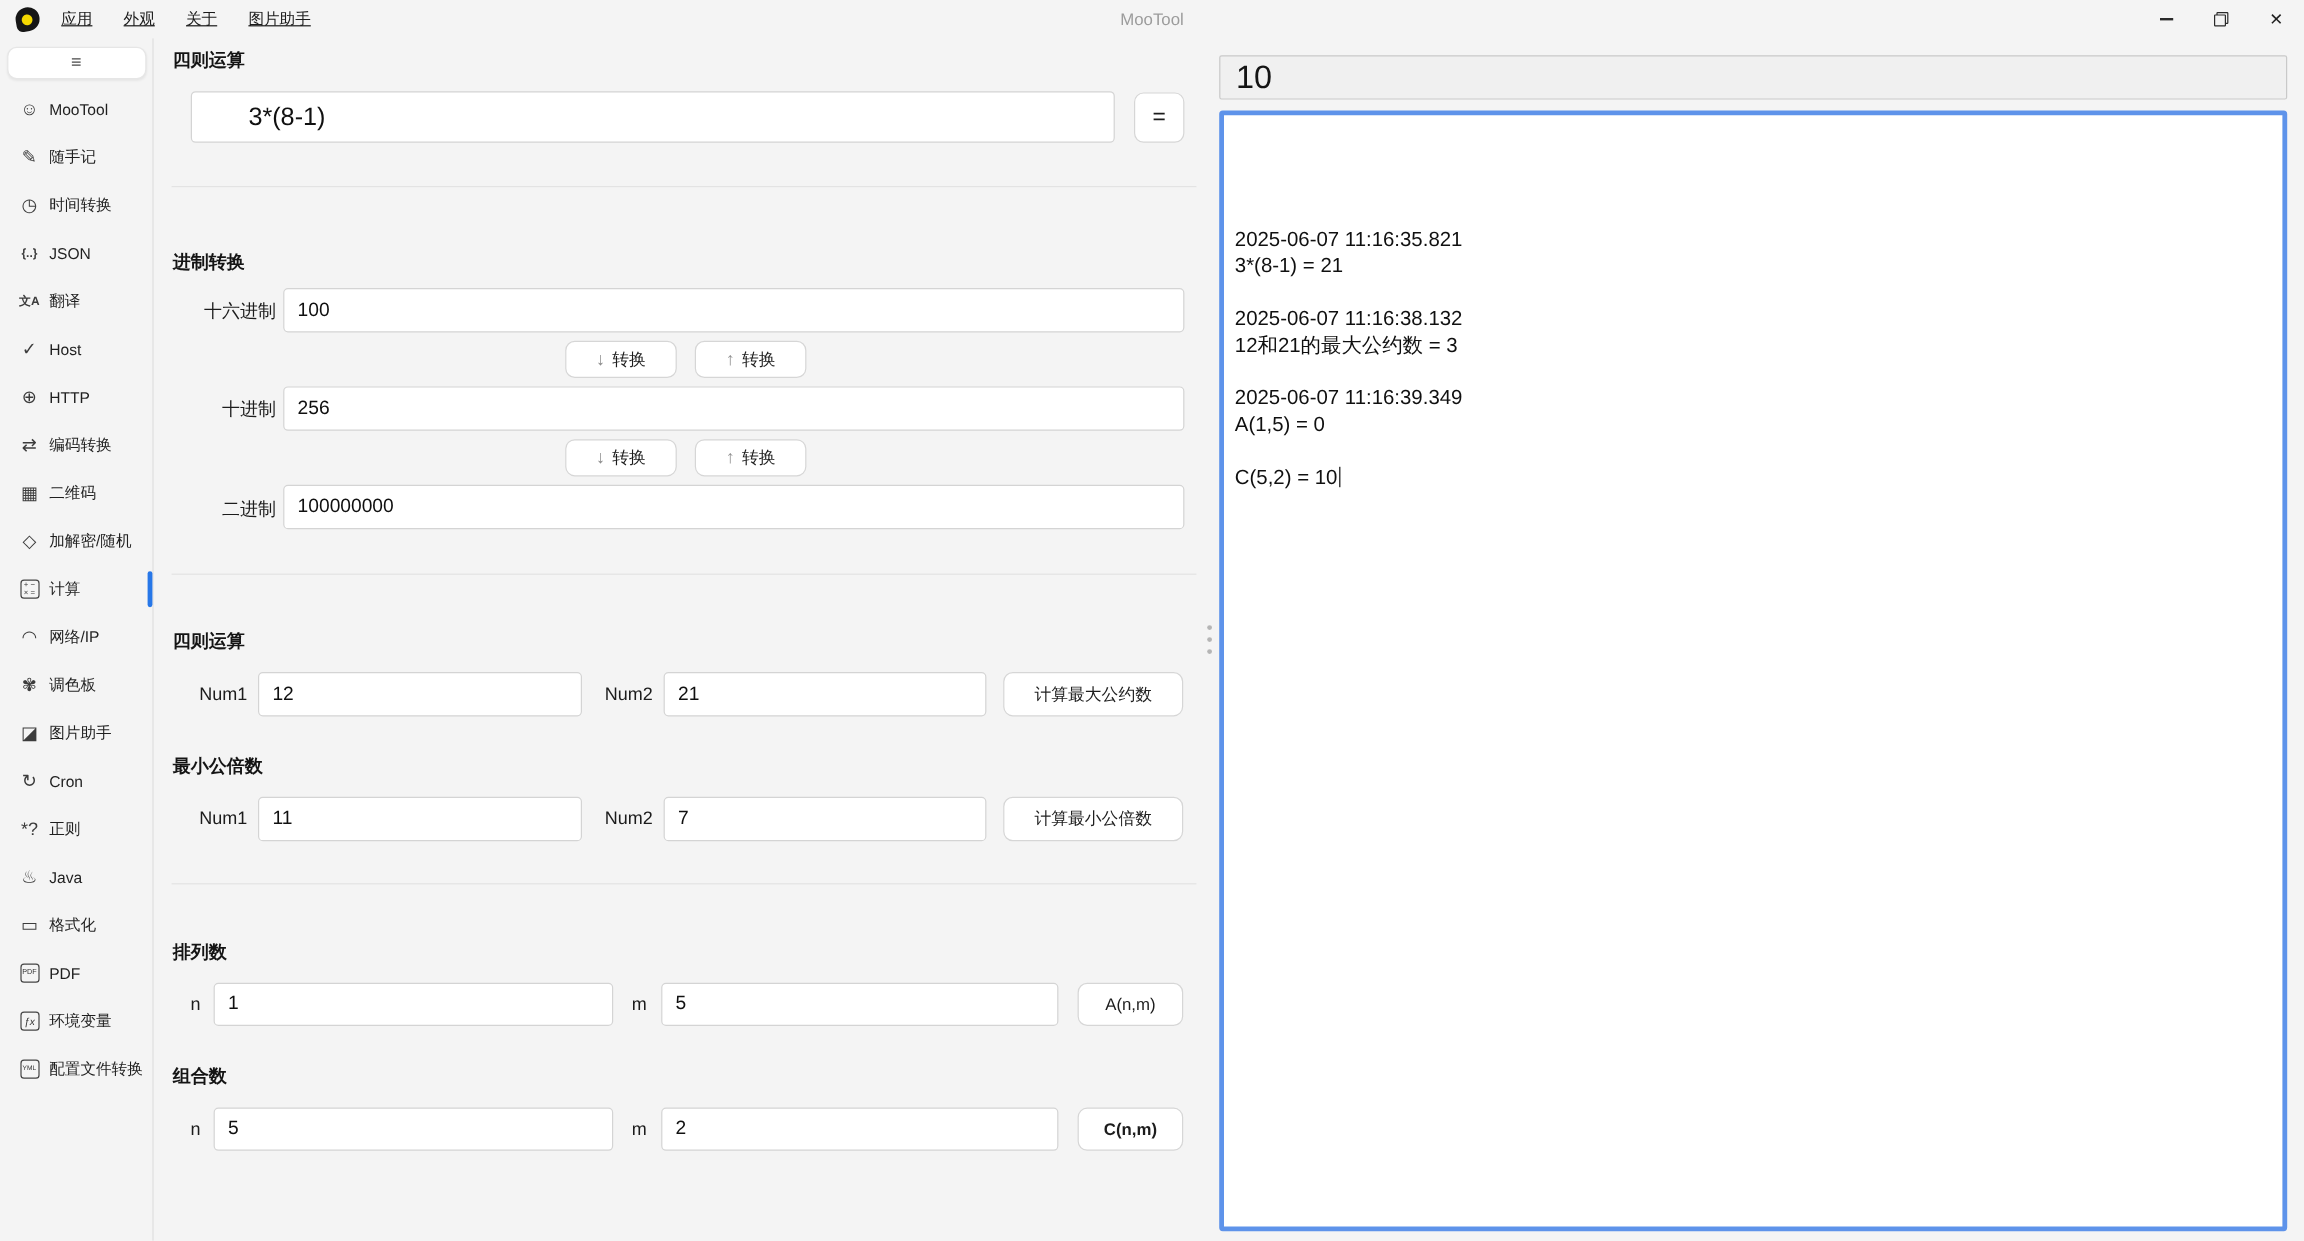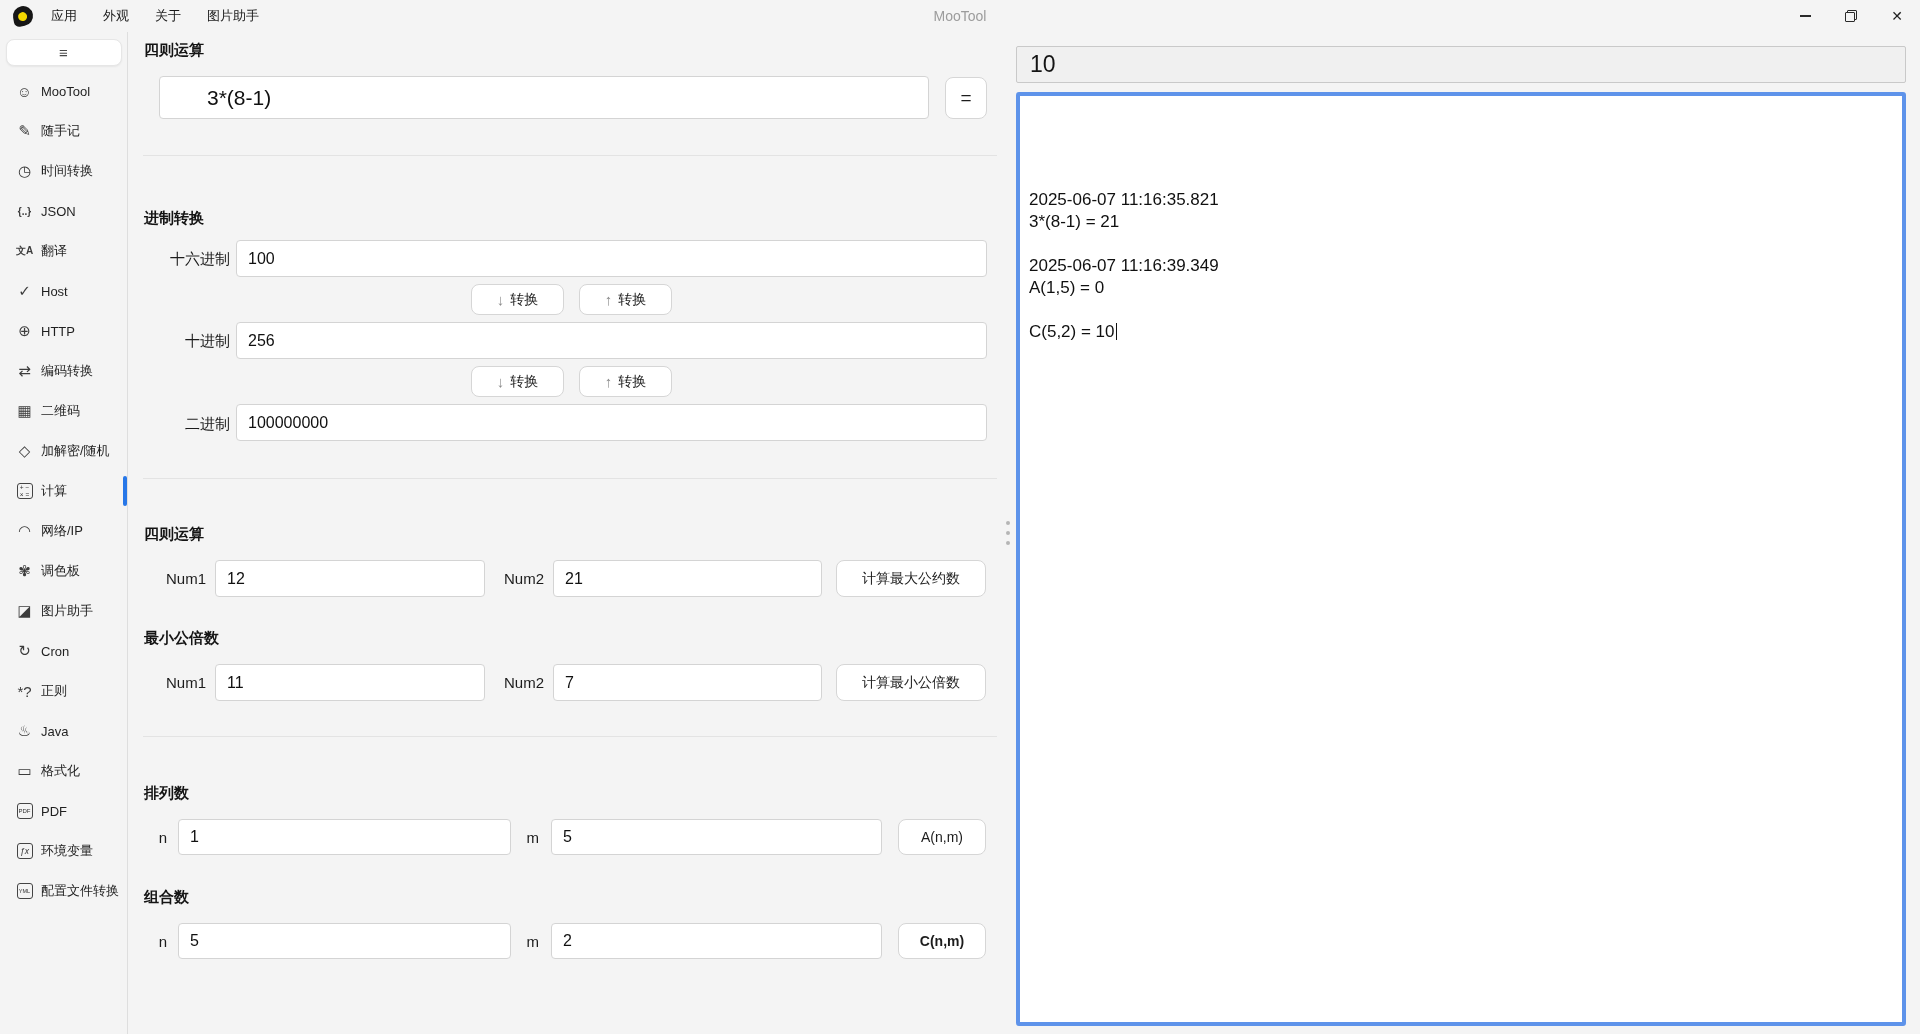--- a/index.html
+++ b/index.html
@@ -4,21 +4,21 @@
 <style>
   * { margin:0; padding:0; box-sizing:border-box; }
   html,body { width:1920px; height:1034px; overflow:hidden; }
   body {
     font-family:"Liberation Sans","DejaVu Sans",sans-serif;
     background:#f4f4f4; color:#1a1a1a; position:relative;
   }
 
   
   .titlebar { position:absolute; left:0; top:0; width:1920px; height:32px;
-    background:#f4f4f4; display:flex; align-items:center; }
+    background:#f4f4f4; display:flex; align-items:center;text-decoration:underline; }
   .app-icon { width:20px; height:20px; margin-left:13px; background:#161616;
     border-radius:50% 50% 50% 26%; transform:rotate(-10deg); position:relative; flex:none; }
   .app-icon::after { content:''; position:absolute; left:5px; top:6px; width:9px; height:9px;
     background:#f4d800; border-radius:50%; }
   .menu { display:flex; gap:22px; margin-left:16px; font-size:13px; }
   .menu-item { cursor:default; padding:3px 2px; }
   .win-title { position:absolute; left:50%; transform:translateX(-50%); top:8px;
     color:#9c9c9c; font-size:14px; }
   .win-controls { position:absolute; right:0; top:0; height:32px; display:flex; }
   .win-btn { width:46px; height:32px; display:flex; align-items:center; justify-content:center; }
@@ -63,21 +63,21 @@
 
   
   .splitter { position:absolute; left:1001px; top:32px; width:14px; height:1002px;
     display:flex; flex-direction:column; align-items:center; justify-content:center; gap:6px; }
   .splitter i { width:4px; height:4px; border-radius:50%; background:#b5b5b5; }
 
   
   .right-panel { position:absolute; left:1016px; top:32px; width:890px; height:1002px; }
   .result-box { position:absolute; left:0; top:14px; width:890px; height:37px;
     background:#f0f0f0; border:1px solid #c9c9c9; border-radius:2px;
-    font-size:23px; color:#141414; display:flex; align-items:center; padding-left:13px; }
+    font-size:27px; color:#141414; display:flex; align-items:center; padding-left:13px; }
   .output-box { position:absolute; left:0; top:60px; width:890px; height:934px;
     background:#fff; border:4px solid #5e93ea; border-radius:3px;
     padding:93px 10px 0 9px; font-size:17px; line-height:22px; color:#101010; overflow:hidden; }
   .log-entry { margin-bottom:22px; }
   .caret { display:inline-block; width:1.5px; height:17px; background:#111;
     vertical-align:-3px; margin-left:1px; }
 </style>
 </head>
 <body>
 
@@ -278,20 +278,24 @@
 <div class="right-panel">
   <div class="result-box">
     <span>10</span>
   </div>
   <div class="output-box">
     <div class="log-entry">
       <div>2025-06-07 11:16:35.821</div>
       <div>3*(8-1) = 21</div>
     </div>
     <div class="log-entry">
+      <div>2025-06-07 11:16:38.132</div>
+      <div>12和21的最大公约数 = 3</div>
+    </div>
+    <div class="log-entry">
       <div>2025-06-07 11:16:39.349</div>
       <div>A(1,5) = 0</div>
     </div>
     <div class="log-entry">
       <div><span>C(5,2) = 10</span><span class="caret"></span></div>
     </div>
   </div>
 </div>
 
 </body></html>

